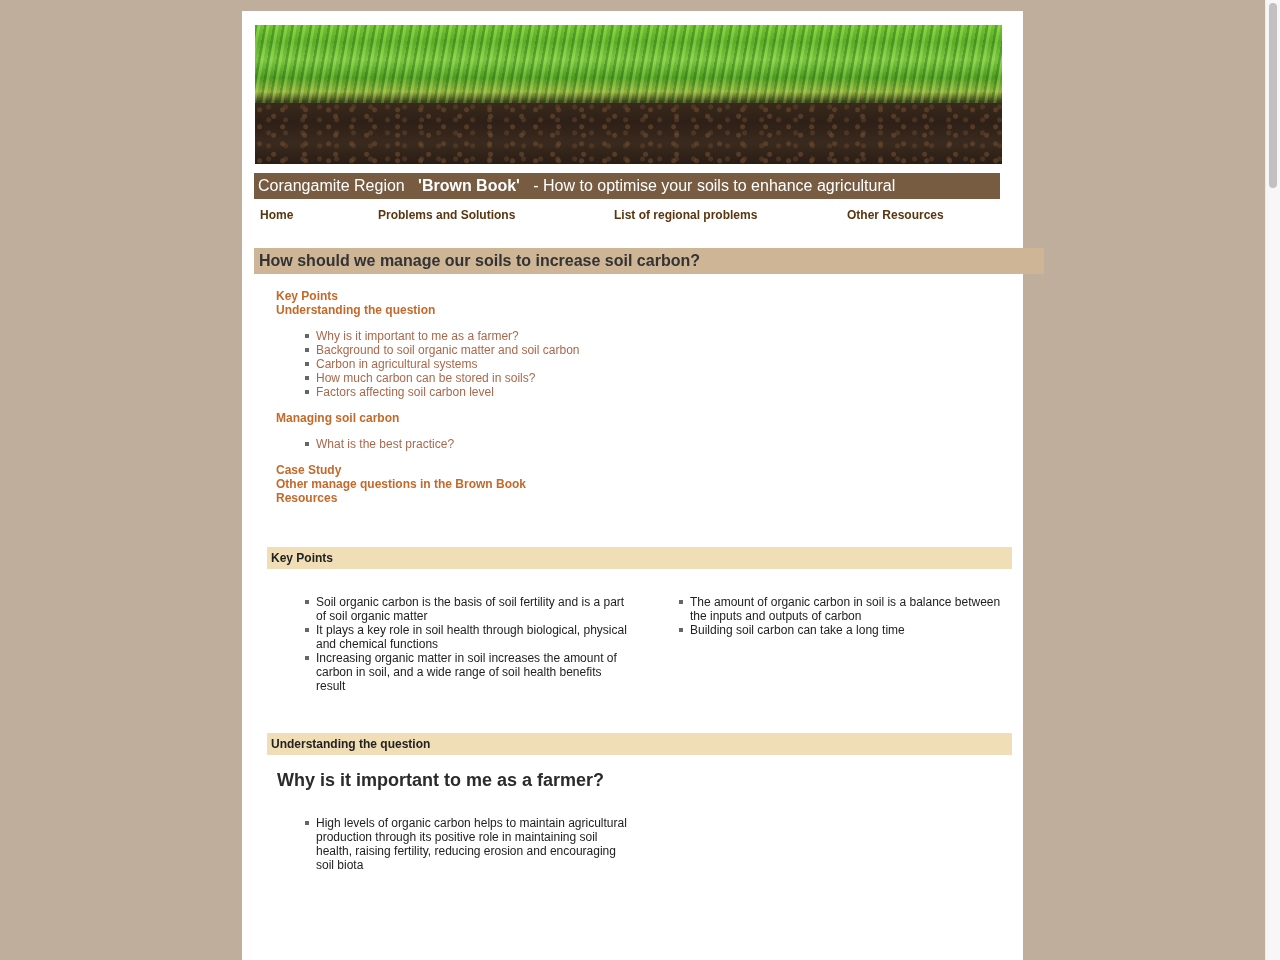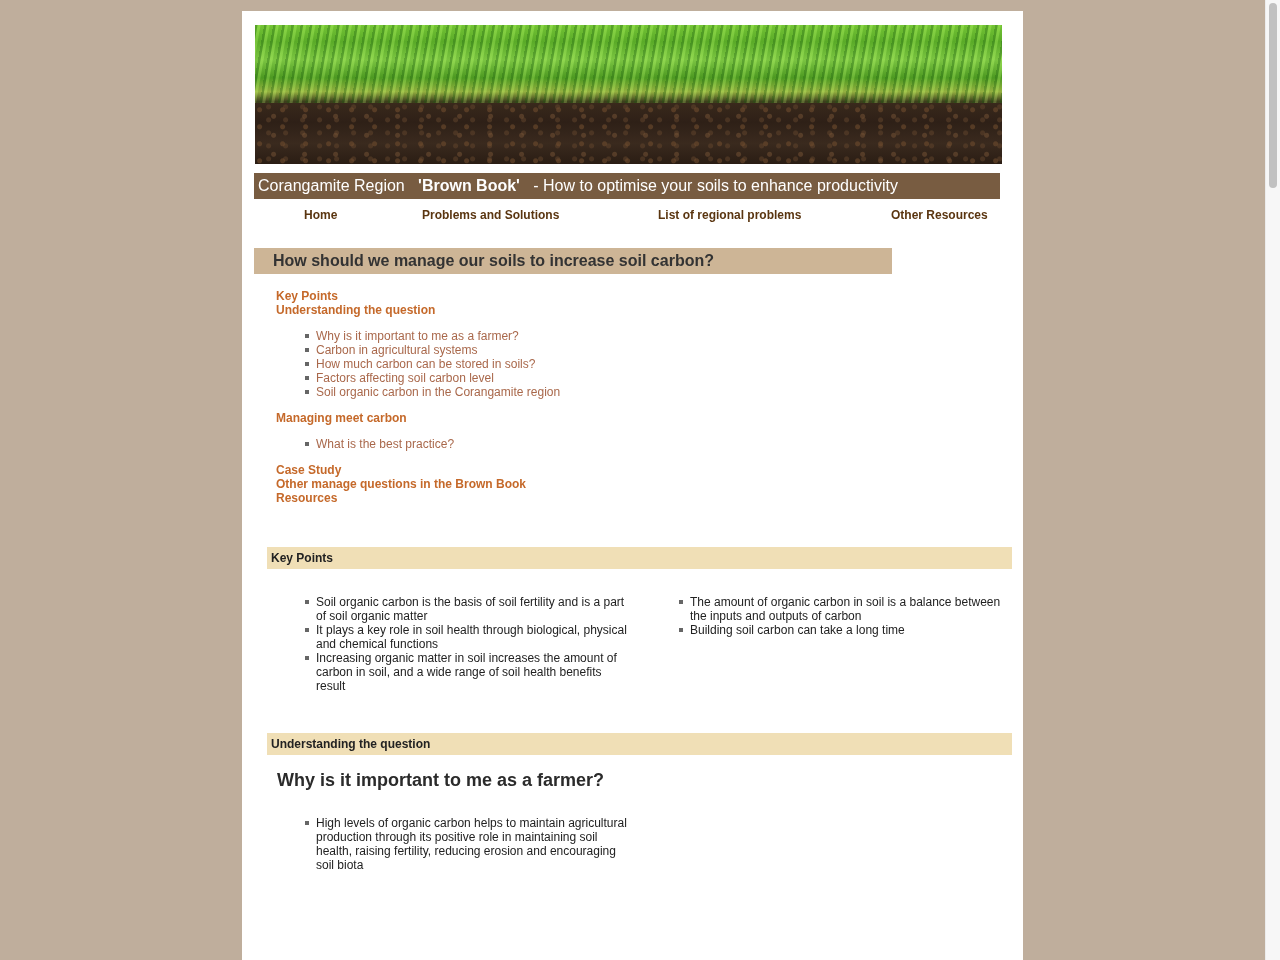--- a/index.html
+++ b/index.html
@@ -39,27 +39,27 @@
   .title-bar {
     position: absolute; left: 12px; top: 162px; width: 746px; height: 26px;
     background: #785C41; color: #ffffff;
     font-size: 16px; line-height: 26px; padding-left: 4px; box-sizing: border-box;
     white-space: pre;
   }
   .title-bar b { font-weight: bold; margin-top: 29px; }
   .nav { position: absolute; top: 197px; left: 0; width: 781px; height: 16px; }
   .nav a {
     position: absolute; top: 0; font-size: 12px; font-weight: bold;
-    color: #5A3510; text-decoration: none; line-height: 14px; margin-left: 44px;
+    color: #5A3510; text-decoration: none; line-height: 14px;
   }
   .page-heading {
-    position: absolute; left: 12px; top: 226px; width: 638px; height: 26px;
+    position: absolute; left: 12px; top: 226px; width: 790px; height: 26px;
     background: #CDB596; color: #333333;
     font-size: 16px; font-weight: bold; line-height: 26px;
-    padding-left: 19px; box-sizing: border-box;
+    padding-left: 5px; box-sizing: border-box;
   }
   .toc { position: absolute; left: 34px; top: 278px; width: 500px; }
   .toc .toc-head {
     display: block; font-size: 12px; font-weight: bold; color: #C5692A;
     text-decoration: none; line-height: 14px;
   }
   .toc ul {
     margin: 12px 0 12px 0; padding-left: 40px; list-style: none;
   }
   .toc li {
@@ -97,42 +97,42 @@
 </head>
 <body>
 
 <div class="page">
 
   <div class="banner">
     <div class="blades"></div>
     <div class="soil"></div>
   </div>
 
-  <div class="title-bar"><span>Corangamite Region</span>   <b>'Brown Book'</b>   <span>- How to optimise your soils to enhance productivity</span></div>
+  <div class="title-bar"><span>Corangamite Region</span>   <b>'Brown Book'</b>   <span>- How to optimise your soils to enhance agricultural</span></div>
 
   <nav class="nav">
     <a href="#" style="left:18px;">Home</a>
     <a href="#" style="left:136px;">Problems and Solutions</a>
     <a href="#" style="left:372px;">List of regional problems</a>
     <a href="#" style="left:605px;">Other Resources</a>
   </nav>
 
   <h1 class="page-heading">How should we manage our soils to increase soil carbon?</h1>
 
   <div class="toc">
     <a href="#" class="toc-head">Key Points</a>
     <a href="#" class="toc-head">Understanding the question</a>
     <ul>
       <li class="bullet"><a href="#">Why is it important to me as a farmer?</a></li>
+      <li class="bullet"><a href="#">Background to soil organic matter and soil carbon</a></li>
       <li class="bullet"><a href="#">Carbon in agricultural systems</a></li>
       <li class="bullet"><a href="#">How much carbon can be stored in soils?</a></li>
       <li class="bullet"><a href="#">Factors affecting soil carbon level</a></li>
-      <li class="bullet"><a href="#">Soil organic carbon in the Corangamite region</a></li>
     </ul>
-    <a href="#" class="toc-head">Managing meet carbon</a>
+    <a href="#" class="toc-head">Managing soil carbon</a>
     <ul>
       <li class="bullet"><a href="#">What is the best practice?</a></li>
     </ul>
     <a href="#" class="toc-head">Case Study</a>
     <a href="#" class="toc-head">Other manage questions in the Brown Book</a>
     <a href="#" class="toc-head">Resources</a>
   </div>
 
   <div class="section-bar" style="top:536px;">Key Points</div>
 

